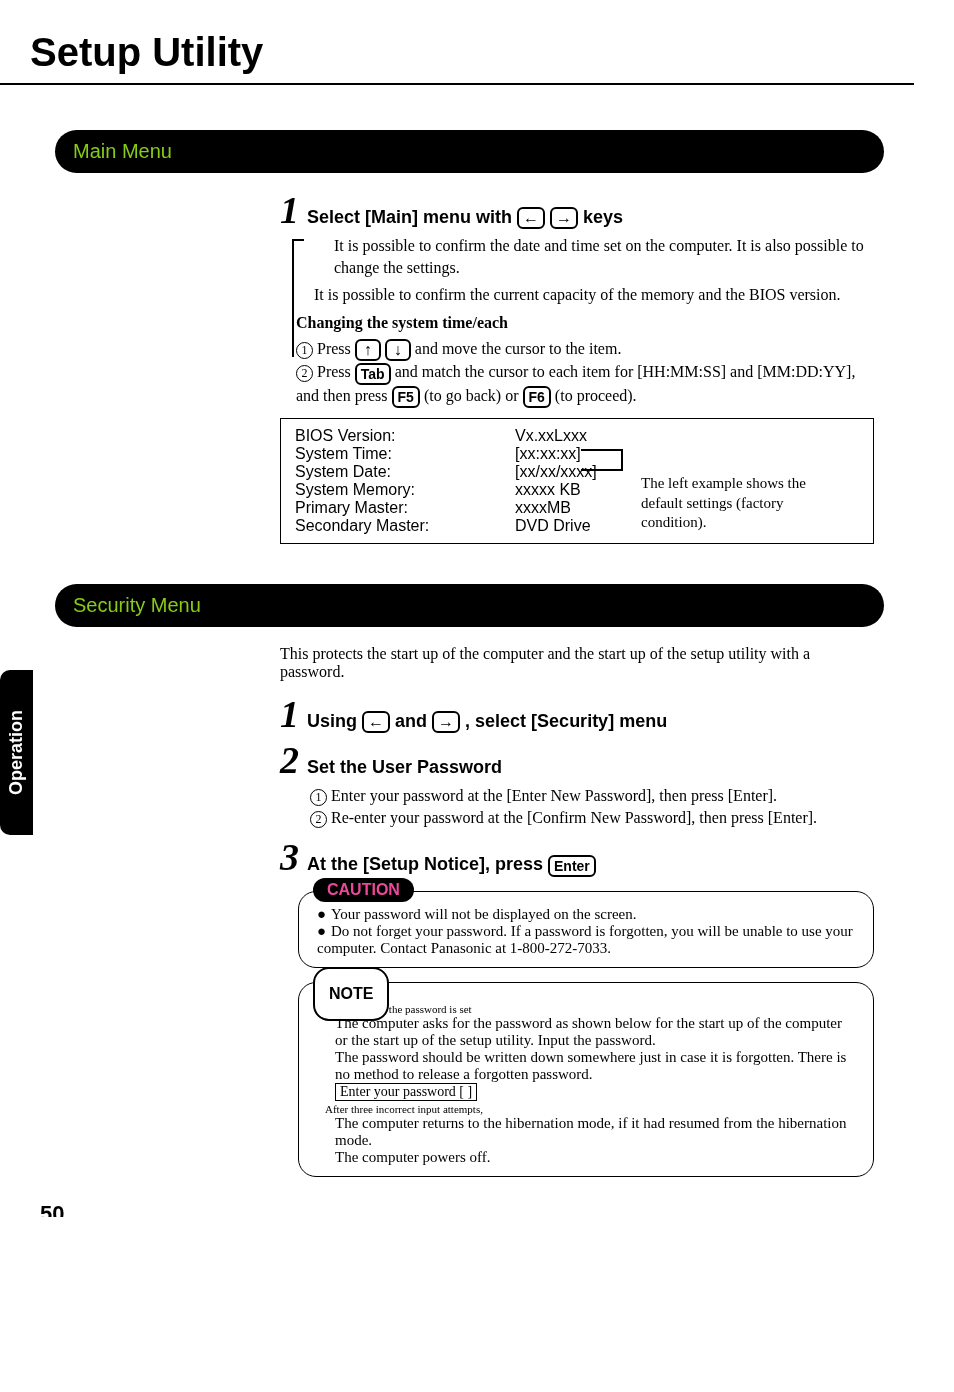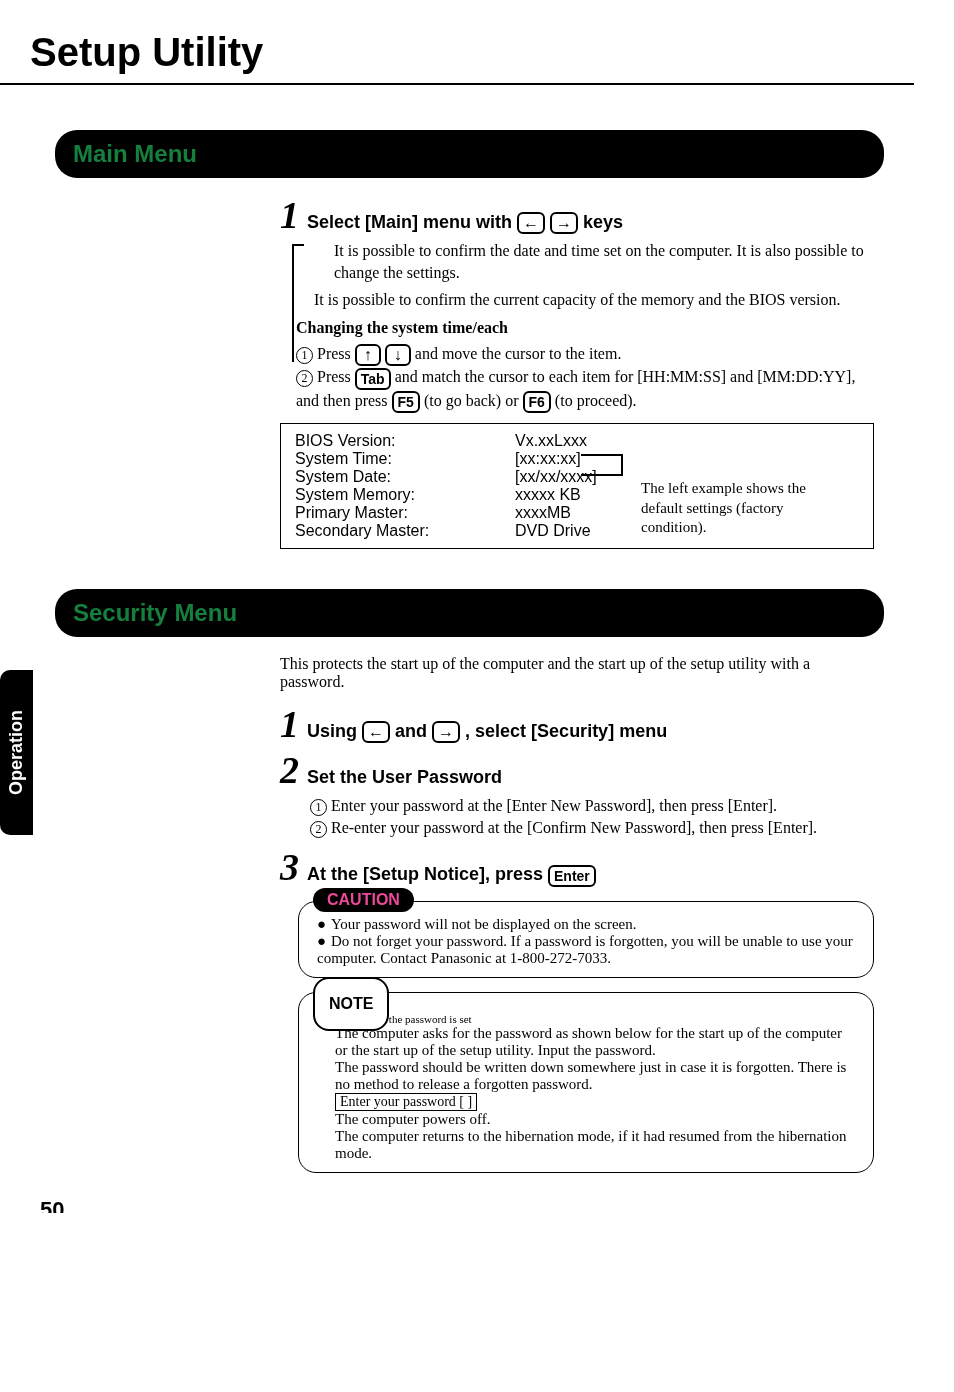--- a/index.html
+++ b/index.html
@@ -18,24 +18,24 @@
     font-weight: bold;
     margin: 0 0 8px 30px;
   }
   .title-rule {
     border: none;
     border-top: 2px solid #000;
     margin: 0 0 45px 0;
   }
   .section-header {
     background: #000;
-    color: #15803d;
-    font-family: Arial, Helvetica, sans-serif;
-    font-weight: bold;
-    font-size: 24px;
+    color: #84cc16;
+    font-family: Arial, Helvetica, sans-serif;
+    font-weight: normal;
+    font-size: 20px;
     padding: 10px 18px;
     border-radius: 22px;
     margin: 0 30px 18px 55px;
   }
   .side-tab {
     position: absolute;
     left: 0;
     top: 670px;
     background: #000;
     color: #fff;
@@ -300,18 +300,19 @@
     <div><span class="bullet">●</span><span>Your password will not be displayed on the screen.</span></div>
     <div><span class="bullet">●</span><span>Do not forget your password. If a password is forgotten, you will be unable to use your computer. Contact Panasonic at 1-800-272-7033.</span></div>
   </div>
 
   <div class="callout-box" style="padding-top:18px;">
     <div class="note-label">NOTE</div>
     <div class="note-sub">Start up when the password is set</div>
     <div class="indent">The computer asks for the password as shown below for the start up of the computer or the start up of the setup utility. Input the password.</div>
     <div class="indent">The password should be written down somewhere just in case it is forgotten. There is no method to release a forgotten password.</div>
     <div class="indent"><span class="inbox">Enter your password [               ]</span></div>
+    <div class="note-sub">After three incorrect input attempts,</div>
+    <div class="indent">The computer returns to the hibernation mode, if it had resumed from the hibernation mode.</div>
     <div class="indent">The computer powers off.</div>
-    <div class="indent">The computer returns to the hibernation mode, if it had resumed from the hibernation mode.</div>
   </div>
 </div>
 
 <div class="page-num">50</div>
 
 </body></html>

